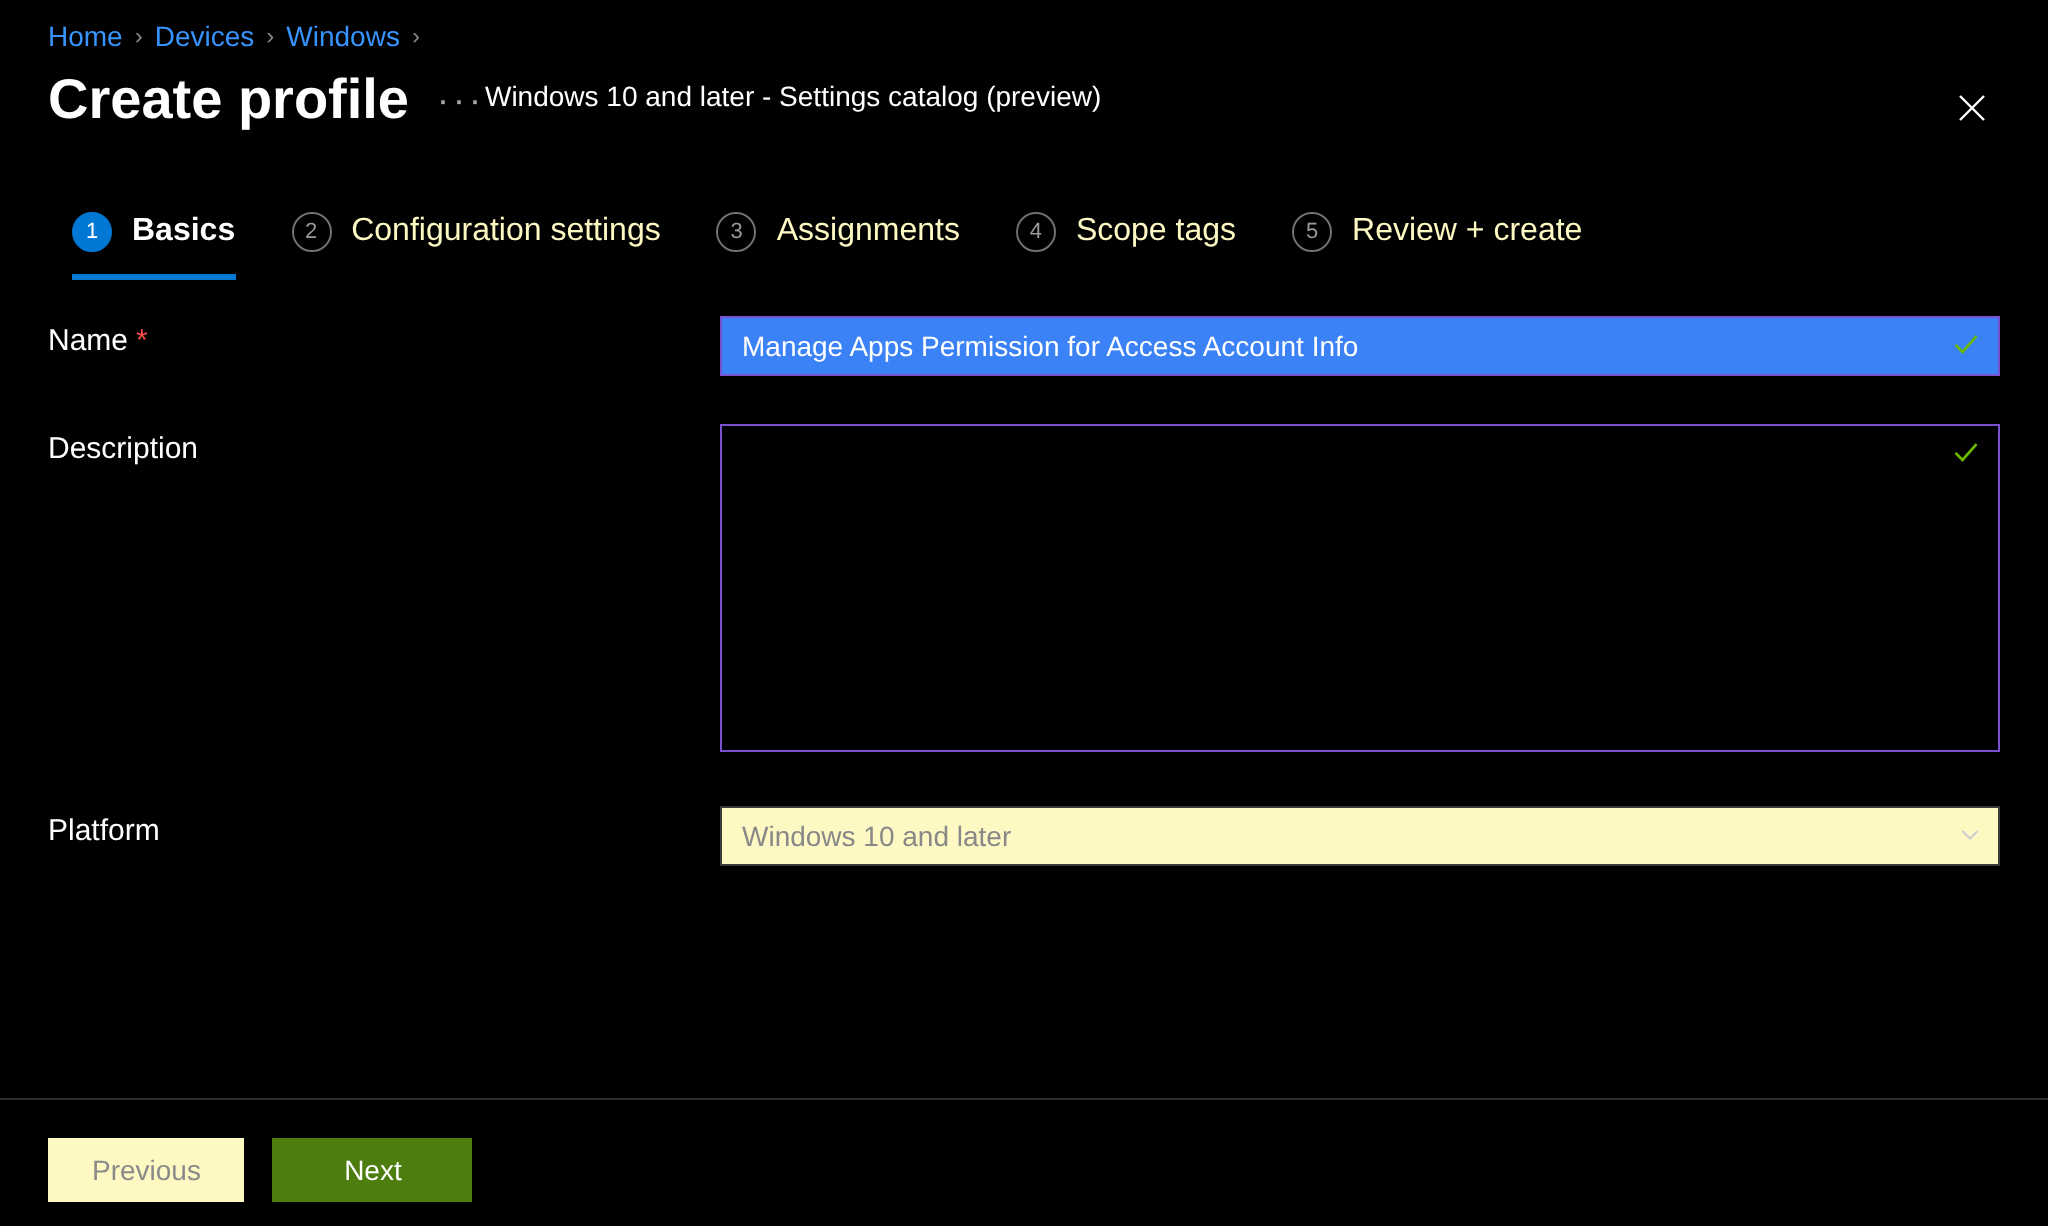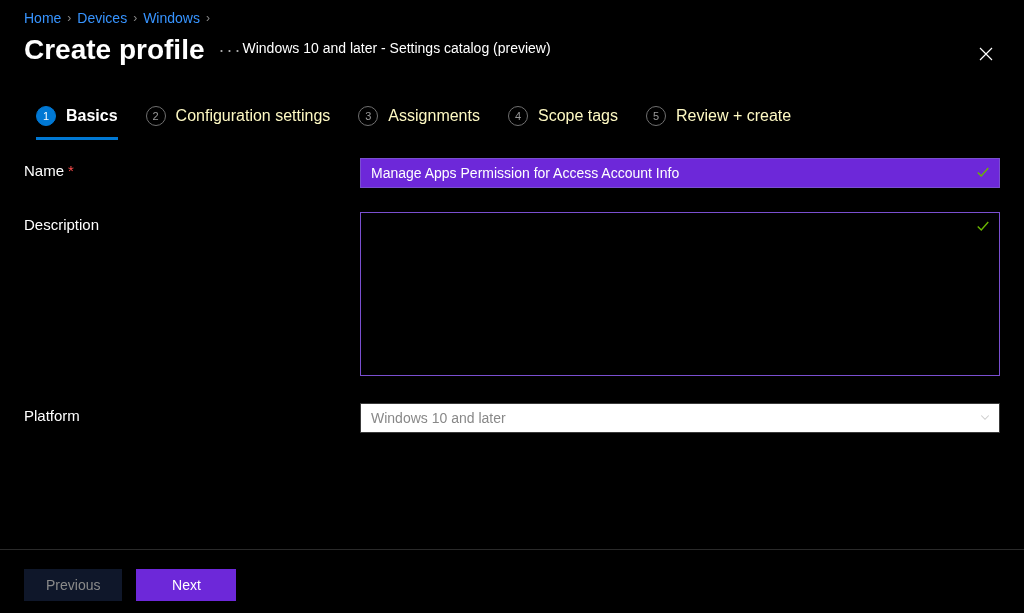--- a/index.html
+++ b/index.html
@@ -142,21 +142,21 @@
       margin-left: 4px;
     }
     .form-field {
       flex: 1;
       position: relative;
       max-width: 640px;
     }
     .text-input {
       width: 100%;
       height: 30px;
-      background: #6d28d9;
+      background: #3b82f6;
       border: 1px solid #7a4fd0;
       color: #ffffff;
       font-size: 14px;
       padding: 4px 34px 4px 10px;
       outline: none;
     }
     .textarea-input {
       width: 100%;
       height: 164px;
       background: #000000;
@@ -169,21 +169,21 @@
     }
     .valid-check {
       position: absolute;
       right: 10px;
       top: 7px;
       pointer-events: none;
     }
     .select-input {
       width: 100%;
       height: 30px;
-      background: #ffffff;
+      background: #fef9c3;
       border: 1px solid #3a3a3a;
       color: #888888;
       font-size: 14px;
       padding: 4px 34px 4px 10px;
       outline: none;
       position: relative;
       display: flex;
       align-items: center;
       cursor: default;
     }
@@ -213,25 +213,25 @@
       height: 32px;
       padding: 0 22px;
       font-size: 14px;
       border: none;
       cursor: pointer;
       display: flex;
       align-items: center;
       justify-content: center;
     }
     .btn-secondary {
-      background: #0f172a;
+      background: #fef9c3;
       color: #8a8a8a;
     }
     .btn-primary {
-      background: #6d28d9;
+      background: #4d7c0f;
       color: #ffffff;
       min-width: 100px;
     }
   </style>
 </head>
 <body>
 
 <nav class="breadcrumbs">
   <a class="breadcrumb-link">Home</a>
   <span class="breadcrumb-sep">›</span>

